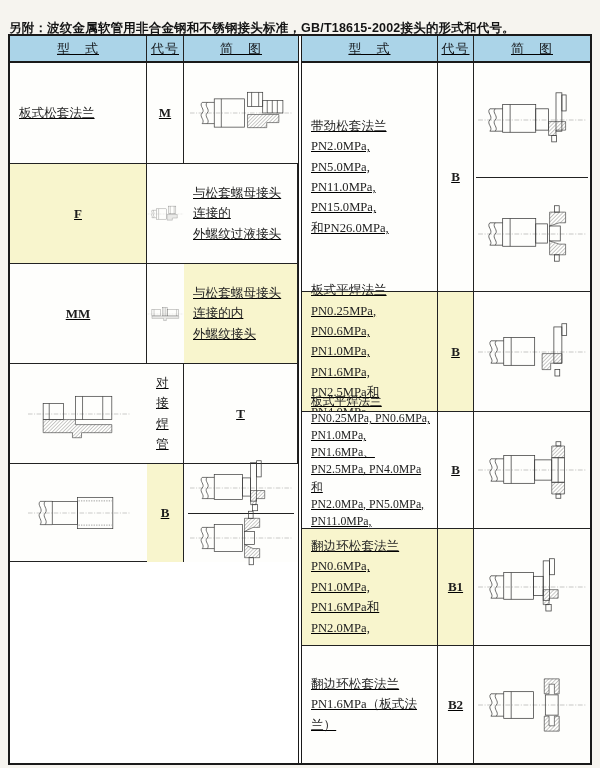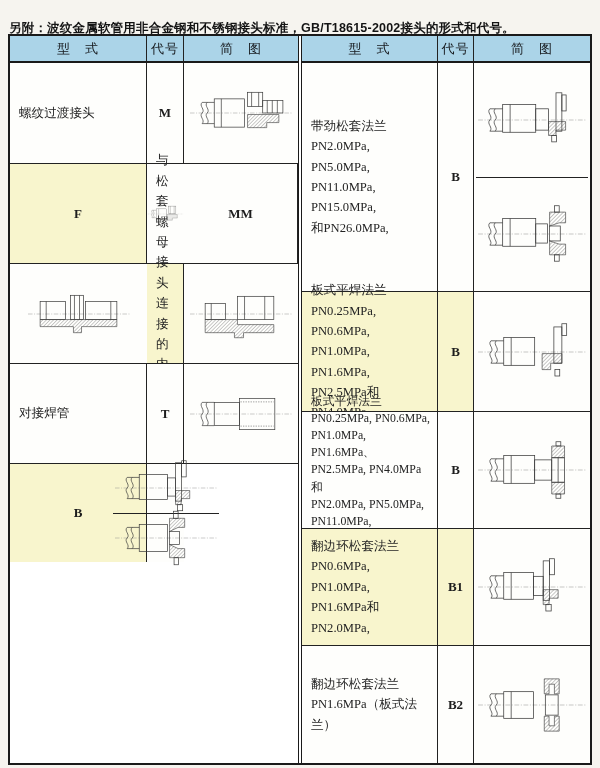--- a/index.html
+++ b/index.html
@@ -1,21 +1,21 @@
 <!DOCTYPE html>
 <html><head>
 <meta charset="utf-8">
 <style>
   html,body{margin:0;padding:0;}
   body{width:600px;height:768px;font-family:"Liberation Serif","DejaVu Serif",serif;}
   .page{position:relative;width:600px;height:768px;background:#f6f4ef;overflow:hidden;}
   .title{position:absolute;left:9px;top:20px;width:586px;font-family:"Liberation Sans","DejaVu Sans",sans-serif;
          font-size:12.5px;font-weight:bold;color:#141414;letter-spacing:.2px;}
   .tbl{position:absolute;left:8px;top:34px;width:584px;height:731px;box-sizing:border-box;
-       border:2.2px solid #1a1a1a;display:flex;background:#fff;}
+       border:2.2px solid #1a1a1a;display:flex;background:#fff;text-decoration:underline;}
   .half{display:grid;box-sizing:border-box;}
   .half.left{width:288px;grid-template-columns:137px 37px 1fr;
              grid-template-rows:27px 101px 100px 100px 100px 98px 1fr;}
   .half.right{flex:1;grid-template-columns:136px 36px 1fr;
               grid-template-rows:27px 229px 120px 117px 117px 1fr;}
   .vgap{width:2px;background:#fff;border-left:1.8px solid #1a1a1a;border-right:1.8px solid #1a1a1a;}
   .cell{box-sizing:border-box;border-right:1.4px solid #222;border-bottom:1.4px solid #222;background:#fefefc;min-width:0;min-height:0;}
   .cell.lc{border-right:none;text-align:center;}
   .cell.lr{border-bottom:none;}
   .th{background:#abd4e8;border-bottom:2px solid #1a1a1a;display:flex;align-items:center;justify-content:center;
@@ -49,21 +49,21 @@
 <div class="page">
   <div class="title">另附：波纹金属软管用非合金钢和不锈钢接头标准，GB/T18615-2002接头的形式和代号。</div>
 
   <div class="tbl">
 
     <div class="half left">
       <div class="cell th">型　式</div>
       <div class="cell th">代号</div>
       <div class="cell th lc">简　图</div>
 
-      <div class="cell type-cell">螺纹过渡接头</div>
+      <div class="cell type-cell">板式松套法兰</div>
       <div class="cell code-cell">M</div>
       <div class="cell dia-cell lc">
         <svg class="dia" width="106" height="92" viewBox="0 0 210 110">
           <line class="cl" x1="4" y1="55" x2="206" y2="55"></line>
           <path class="dg" d="M52 34 H28 c-7 7 7 14 0 21 c-7 7 7 14 0 21 H52"></path>
           <path class="dg" d="M38 34 c-7 7 7 14 0 21 c-7 7 7 14 0 21"></path>
           <rect class="dg" x="52" y="27" width="60" height="56"></rect>
           <line class="dg" x1="66" y1="27" x2="66" y2="83"></line>
           <rect class="dg" x="118" y="14" width="30" height="28"></rect>
           <line class="dg" x1="126" y1="14" x2="126" y2="42"></line>
@@ -84,20 +84,22 @@
           <path class="dg" d="M38 34 c-7 7 7 14 0 21 c-7 7 7 14 0 21"></path>
           <rect class="dg" x="52" y="26" width="58" height="58"></rect>
           <line class="dg" x1="66" y1="26" x2="66" y2="84"></line>
           <rect class="dg" x="122" y="10" width="42" height="44"></rect>
           <line class="dg" x1="132" y1="10" x2="132" y2="54"></line>
           <line class="dg" x1="154" y1="10" x2="154" y2="54"></line>
           <path class="ht" d="M114 58 h58 v20 h-28 v12 h-30 z"></path>
         </svg>
       </div>
 
+      <div class="cell type-cell">与松套螺母接头连接的
+外螺纹过液接头</div>
       <div class="cell code-cell">MM</div>
       <div class="cell dia-cell lc">
         <svg class="dia" width="106" height="92" viewBox="0 0 210 110">
           <line class="cl" x1="4" y1="55" x2="206" y2="55"></line>
           <rect class="dg" x="28" y="30" width="50" height="36"></rect>
           <line class="dg" x1="40" y1="30" x2="40" y2="66"></line>
           <rect class="dg" x="118" y="30" width="62" height="36"></rect>
           <line class="dg" x1="168" y1="30" x2="168" y2="66"></line>
           <rect class="dg" x="88" y="18" width="26" height="48"></rect>
           <line class="dg" x1="96" y1="18" x2="96" y2="66"></line>

